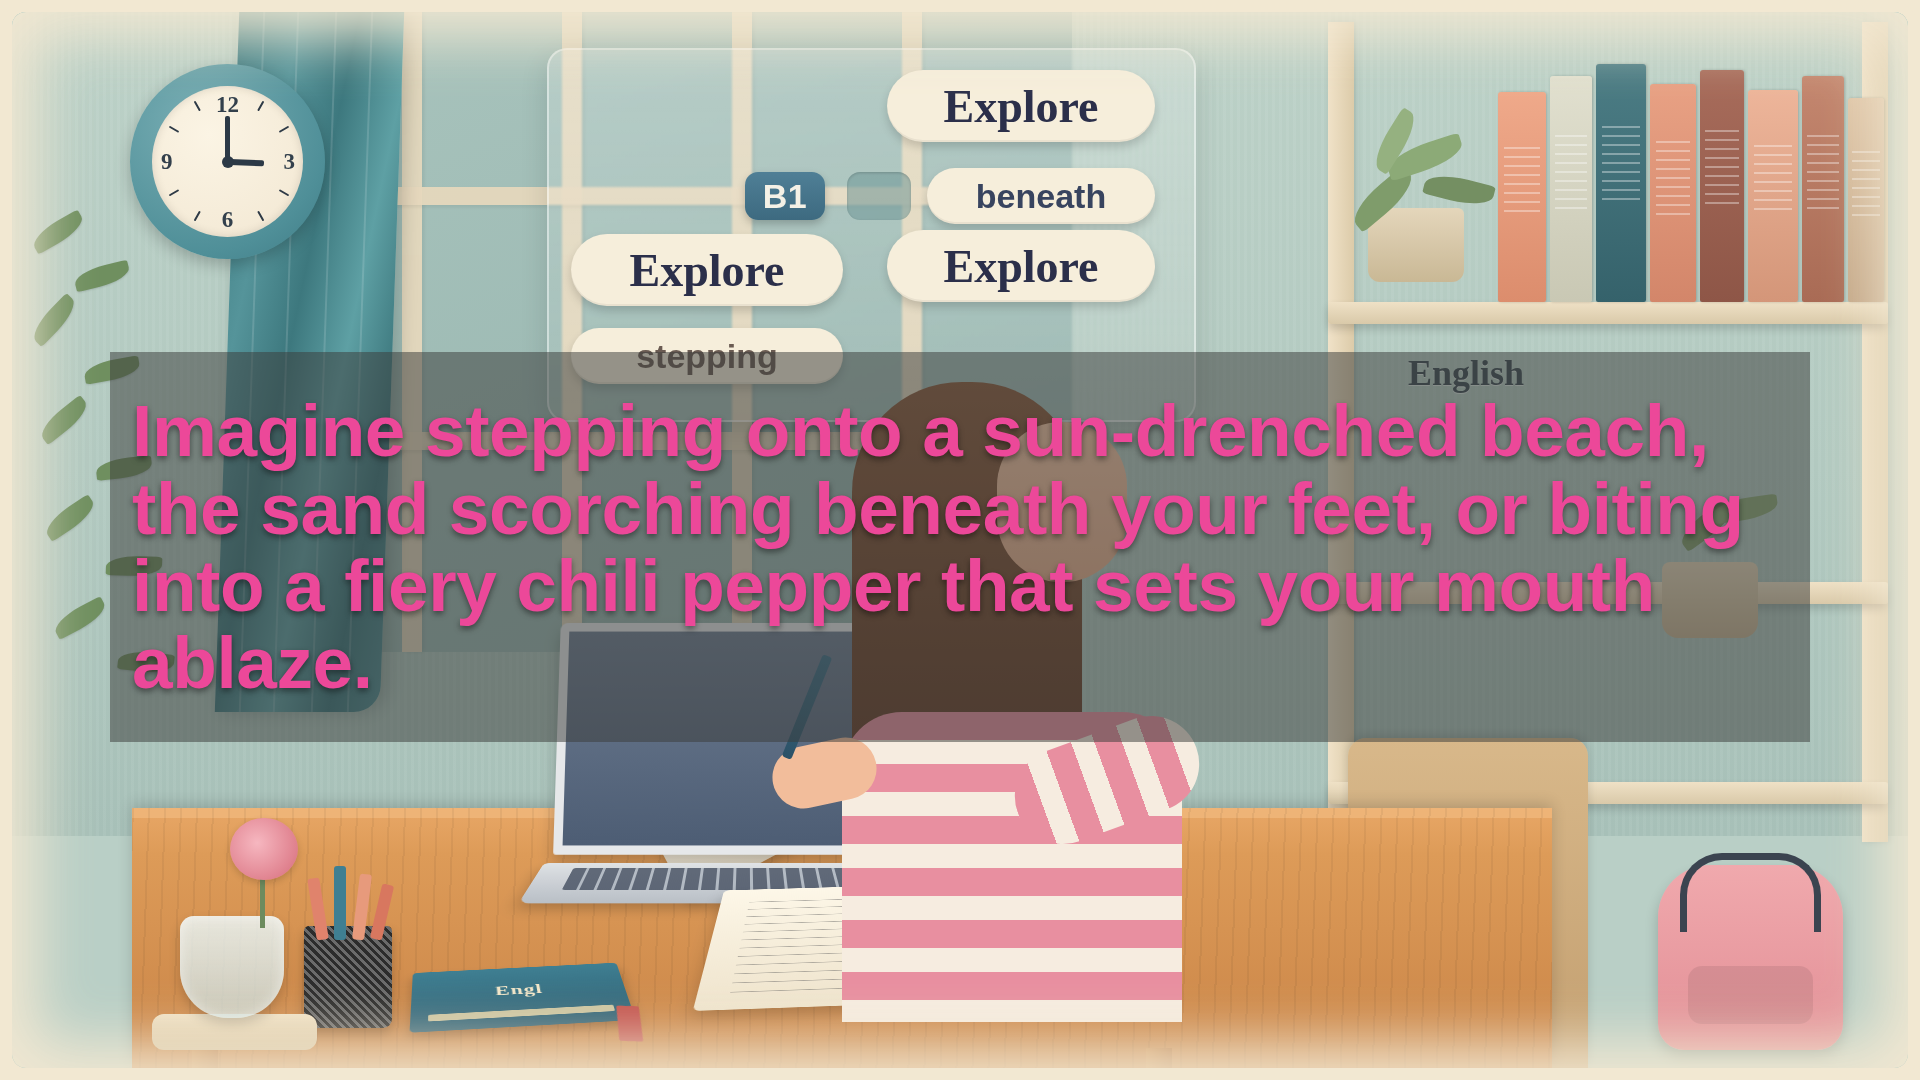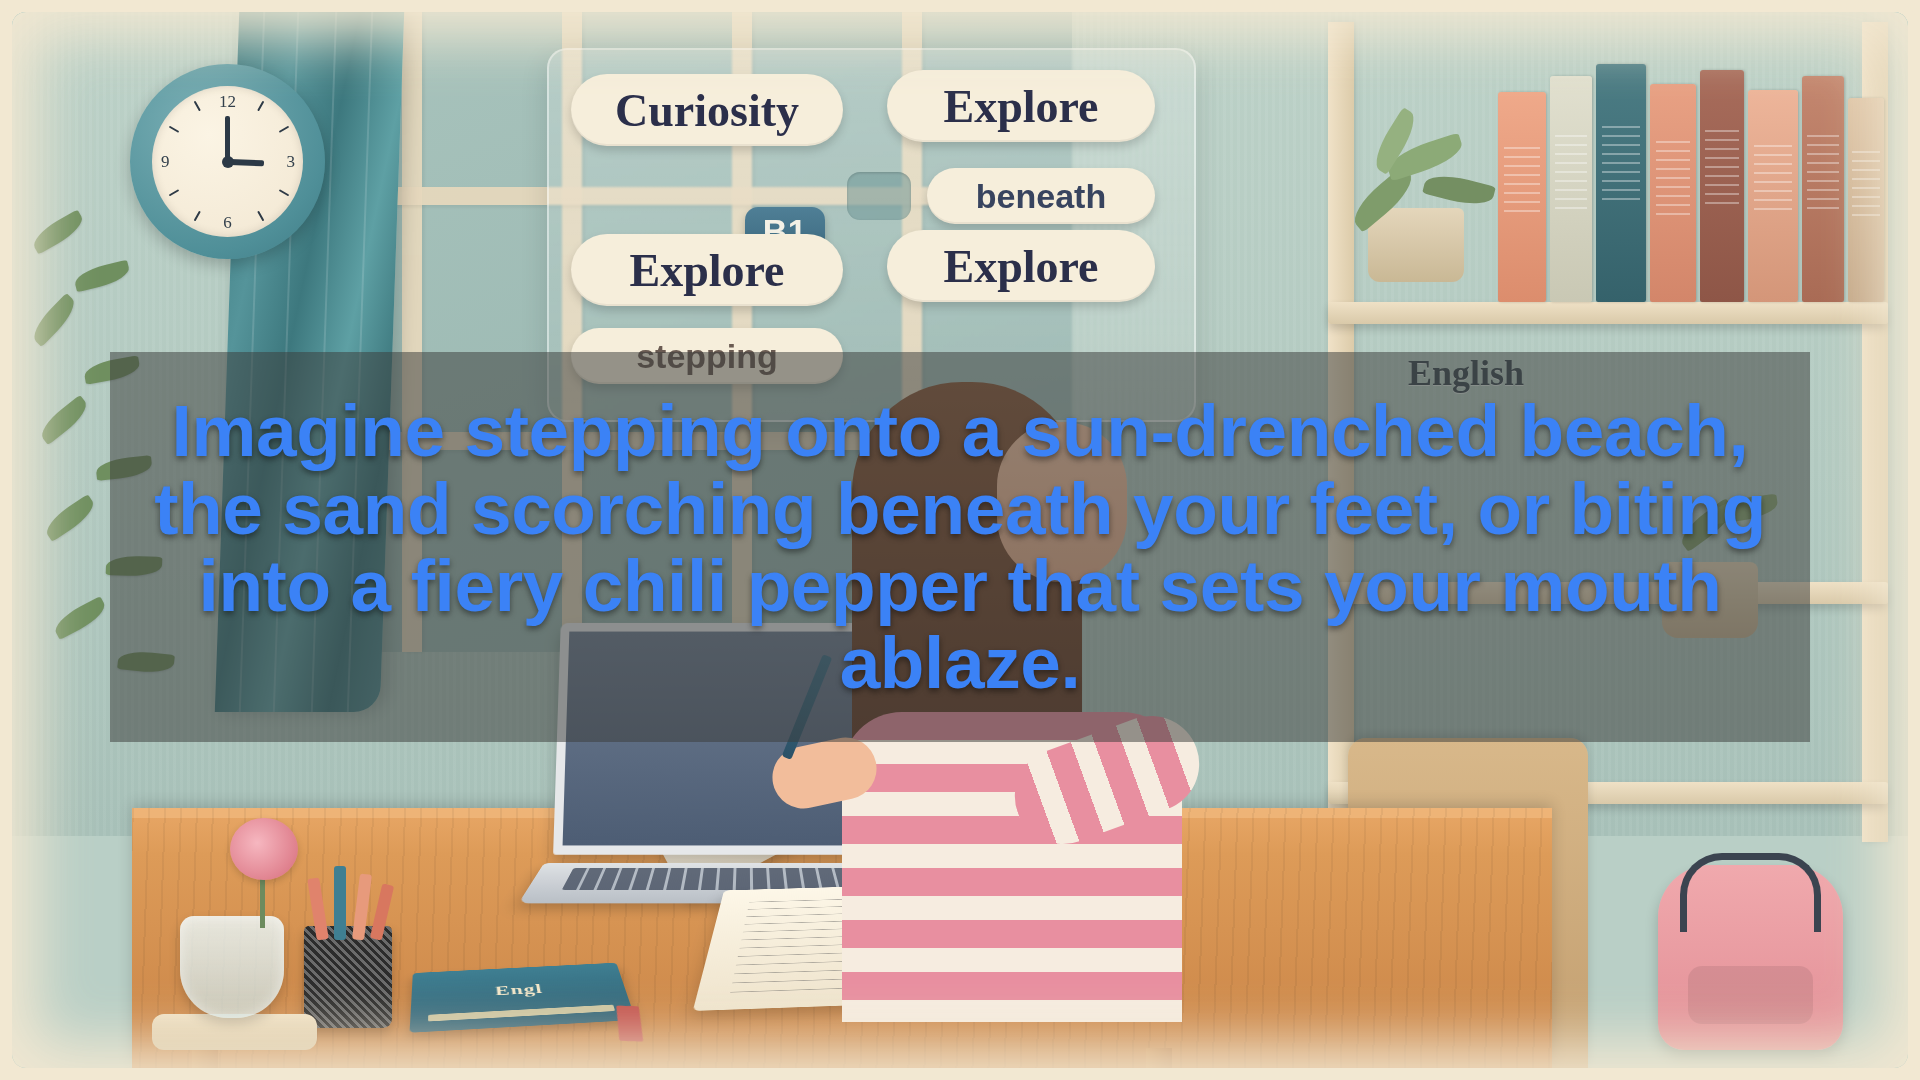--- a/index.html
+++ b/index.html
@@ -64,21 +64,21 @@
     position:absolute;left:118px;top:52px;width:195px;height:195px;border-radius:50%;
     background:radial-gradient(circle at 35% 30%,#79aeb4,#4f8f98 70%,#3f7b85 100%);
     box-shadow:0 6px 16px rgba(0,0,0,.22);
   }
   .clock-face{
     position:absolute;left:22px;top:22px;width:151px;height:151px;border-radius:50%;
     background:radial-gradient(circle at 38% 32%,#fbf4e4,#f2e7d2);
     box-shadow:inset 0 0 10px rgba(0,0,0,.12);
   }
   .tick{position:absolute;left:50%;top:6px;width:2px;height:11px;background:#2e3a46;transform-origin:50% 69px;border-radius:1px;}
-  .num{position:absolute;font-family:"Liberation Serif",serif;font-size:17px;color:#33404c;font-weight:400;}
+  .num{position:absolute;font-family:"Liberation Serif",serif;font-size:23px;color:#33404c;font-weight:700;}
   .n12{left:50%;top:6px;transform:translateX(-50%);}
   .n3{right:8px;top:50%;transform:translateY(-50%);}
   .n6{left:50%;bottom:4px;transform:translateX(-50%);}
   .n9{left:9px;top:50%;transform:translateY(-50%);}
   .hand{position:absolute;background:#2c3946;border-radius:2px;transform-origin:bottom center;}
   .hand-h{left:calc(50% - 2.5px);bottom:50%;width:5px;height:46px;transform:rotate(0deg);}
   .hand-m{left:calc(50% - 3px);bottom:50%;width:6px;height:36px;transform:rotate(92deg);transform-origin:bottom center;}
   .pivot{position:absolute;left:calc(50% - 6px);top:calc(50% - 6px);width:12px;height:12px;border-radius:50%;background:#2c3946;}
 
   
@@ -264,22 +264,21 @@
   
   #caption{
     position:absolute;left:110px;top:352px;width:1700px;height:390px;
     background:rgba(60,62,60,.52);
     display:flex;align-items:center;justify-content:center;
     padding:6px 22px;box-sizing:border-box;
   }
   #caption p{
     margin:0;
     width:100%;
-    text-align:center;
-    color:#3b82f6;
+    color:#ec4899;
     font-family:"Liberation Sans",sans-serif;
     font-weight:700;
     font-size:73px;
     line-height:1.06;
     letter-spacing:-.4px;
     text-shadow:0 3px 6px rgba(0,0,0,.45);
   }
 </style>
 </head>
 <body>
@@ -335,25 +334,24 @@
         <div class="bleaf" style="left:62px; top:148px; transform:rotate(-10deg)"></div>
         <div class="bleaf" style="left:14px; top:198px; transform:rotate(-38deg)"></div>
         <div class="bleaf" style="left:74px; top:246px; transform:rotate(-6deg)"></div>
         <div class="bleaf" style="left:20px; top:296px; transform:rotate(-34deg)"></div>
         <div class="bleaf" style="left:84px; top:344px; transform:rotate(2deg)"></div>
         <div class="bleaf" style="left:30px; top:396px; transform:rotate(-28deg)"></div>
         <div class="bleaf" style="left:96px; top:440px; transform:rotate(6deg)"></div>
       </div>
 
       <div class="panel">
-        <div class="pill big" style="left:22px;top:24px;width:272px;">Curiosity</div>
 
         <div class="pill big" style="left:338px;top:20px;width:268px;">Explore</div>
 
-        <div class="badge" style="left:196px;top:122px;width:80px;height:48px;margin-top:35px;">B1</div>
+        <div class="badge" style="left:196px;top:122px;width:80px;height:48px;">B1</div>
 
         <div class="chipblank" style="left:298px;top:122px;width:64px;height:48px;"></div>
 
         <div class="pill small" style="left:378px;top:118px;width:228px;">beneath</div>
 
         <div class="pill big" style="left:22px;top:184px;width:272px;">Explore</div>
 
         <div class="pill big" style="left:338px;top:180px;width:268px;">Explore</div>
 
         <div class="pill faded" style="left:22px;top:278px;width:272px;">stepping</div>

